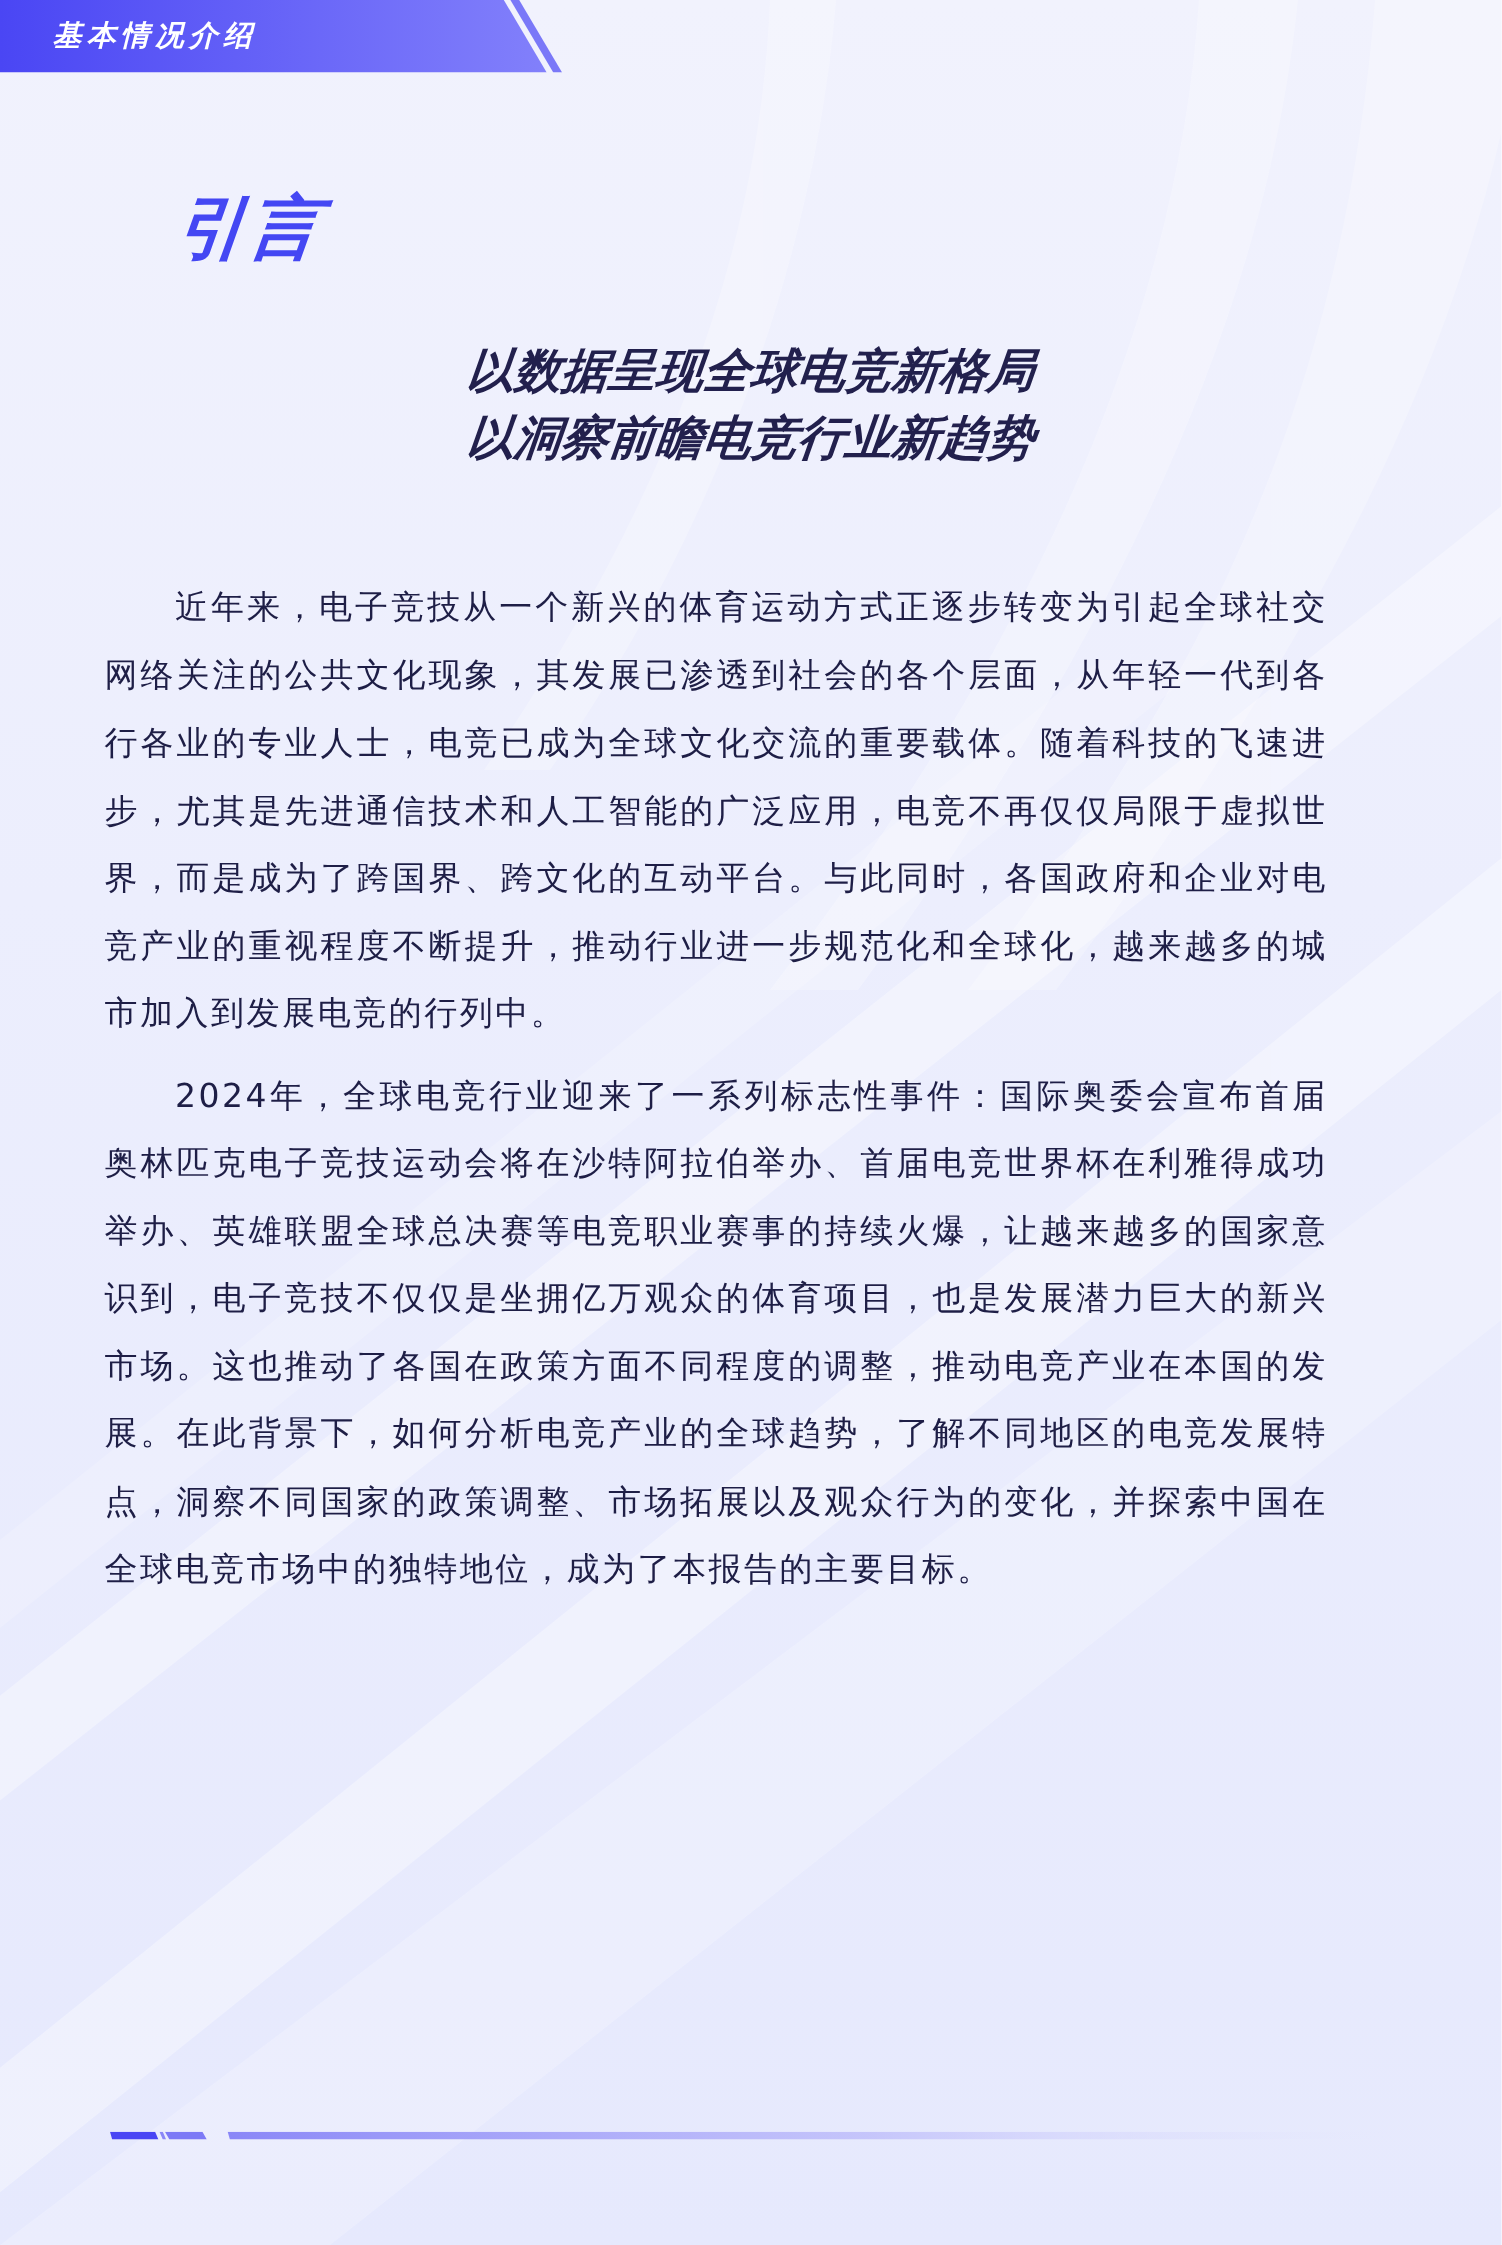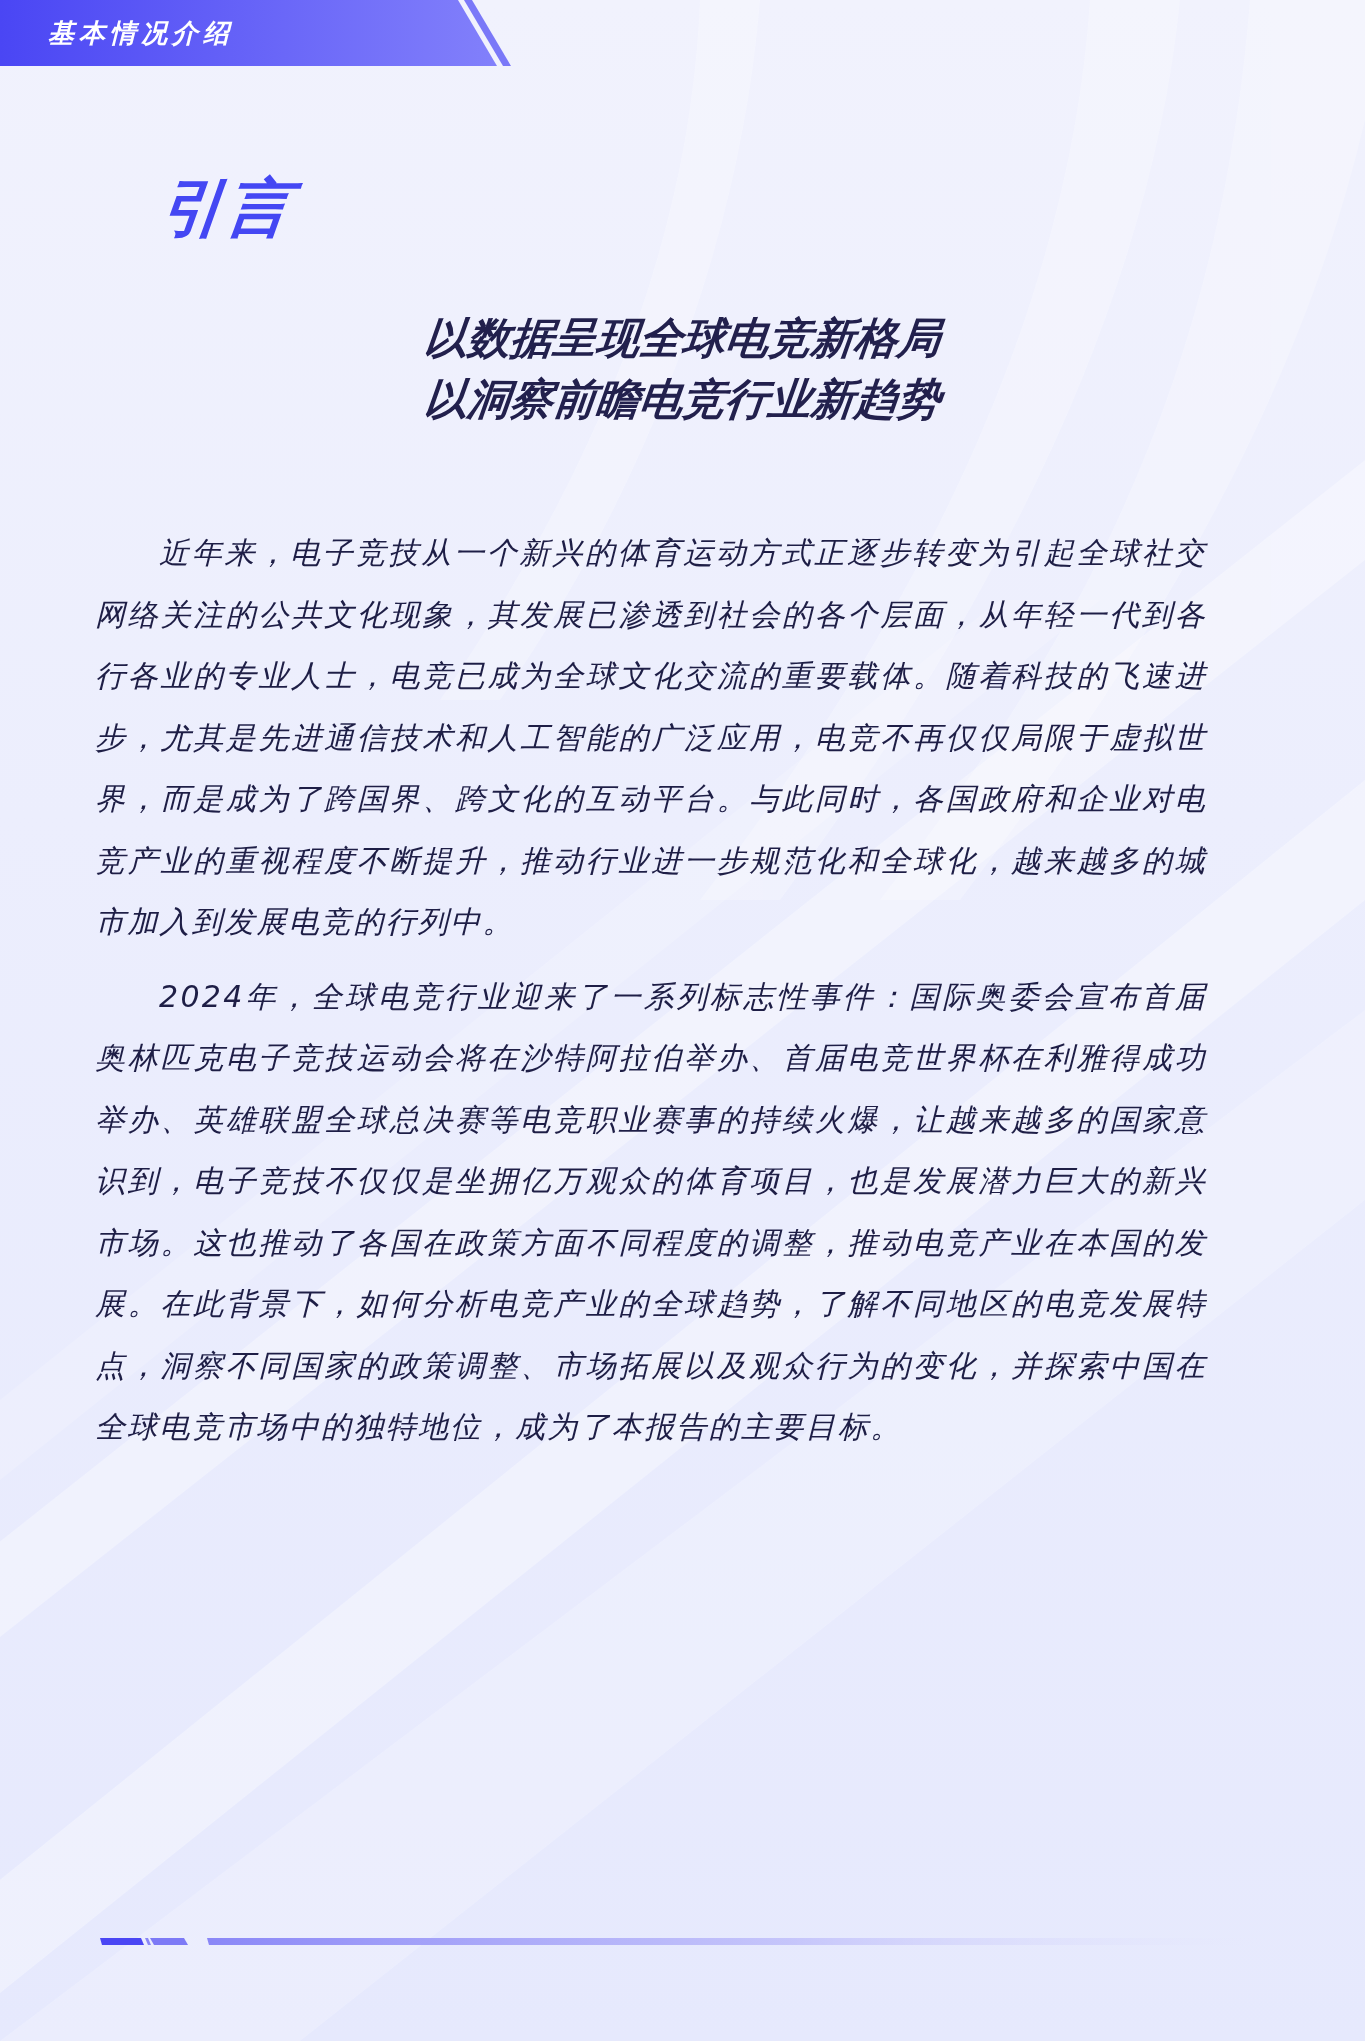--- a/index.html
+++ b/index.html
@@ -28,21 +28,21 @@
     .subtitle {
       position: absolute; left: 0; right: 0; top: 308px;
       text-align: center;
       font-size: 43px; font-weight: bold; font-style: italic;
       color: #22204d; line-height: 61px;
     }
     .subtitle div { transform: skewX(-6deg); }
     .body-text {
       position: absolute; left: 95px; width: 1112px; top: 522px;
       font-size: 30px; color: #1e1e46; line-height: 61.5px;
-      text-align: justify; font-style: italic; letter-spacing: 2.3px;
+      text-align: justify; letter-spacing: 2.3px;
     }
     .body-text p { margin: 0 0 13px 0; text-indent: 64px; }
     .footer-bar { position: absolute; left: 100px; top: 1938px; width: 1170px; height: 7px; }
   </style>
 </head>
 <body>
 
 <svg class="bg-streaks" width="1365" height="2041" viewBox="0 0 1365 2041">
   <g fill="#ffffff" opacity="0.35">
     <path d="M-200 2041 L -60 2041 L 1365 900 L 1365 780 Z"></path>

